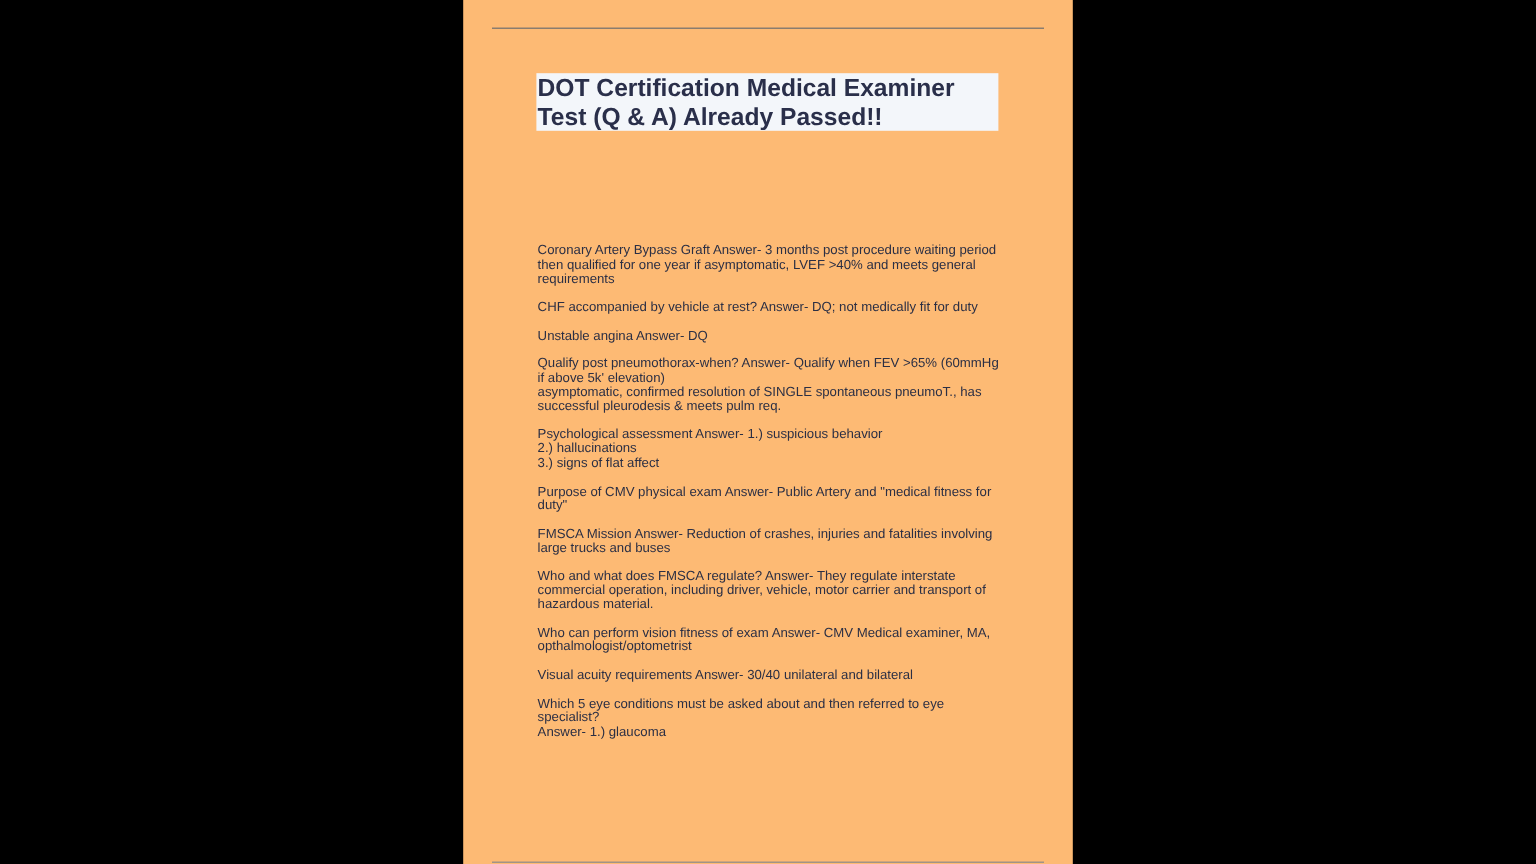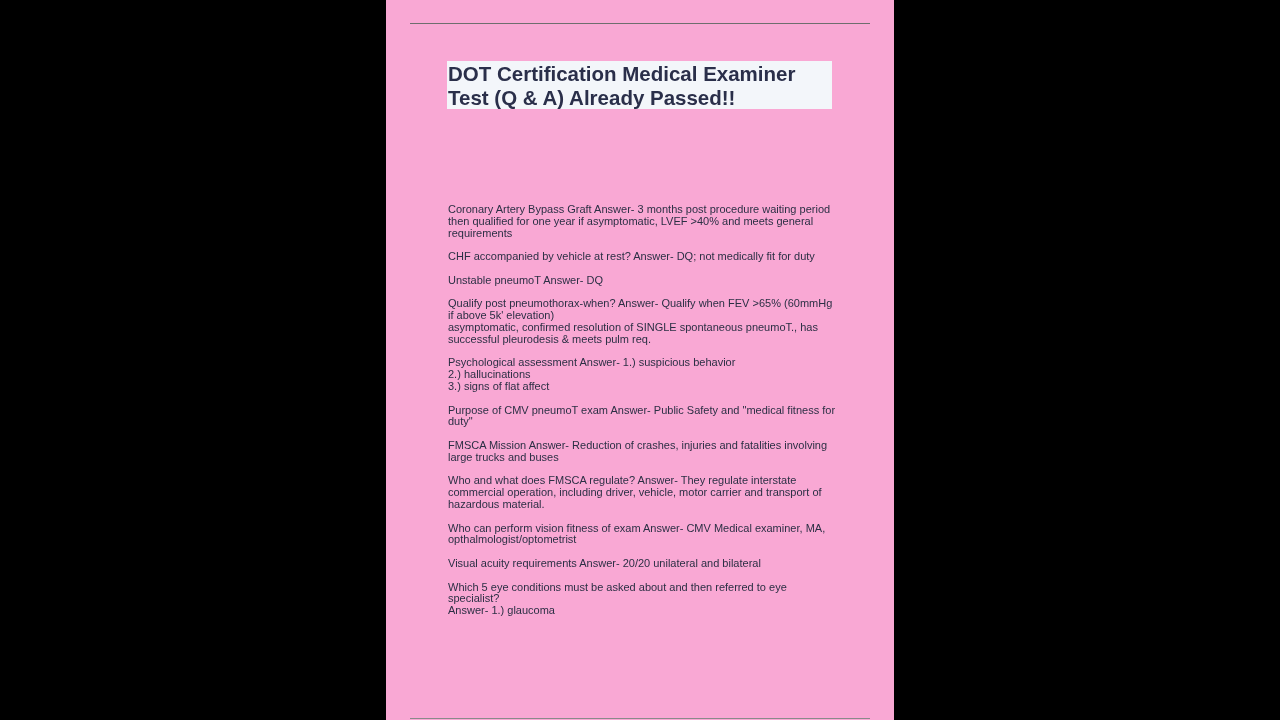--- a/index.html
+++ b/index.html
@@ -2,21 +2,21 @@
 <html><head>
   <meta charset="utf-8">
   <style>
     html, body { margin: 0; padding: 0; }
     body {
       width: 1280px; height: 720px; background: #000000; position: relative; overflow: hidden;
       font-family: "Liberation Sans", sans-serif;
     }
     .page {
       position: absolute; left: 386px; top: 0; width: 508px; height: 720px;
-      background: #f9a8d4;
+      background: #fdba74;
     }
     .rule-top {
       position: absolute; left: 24px; top: 23px; width: 460px; height: 1px; background: #6e6e6e;
     }
     .rule-bottom {
       position: absolute; left: 24px; top: 718px; width: 460px; height: 1px; background: #8a8a8a;
     }
     .title-box {
       position: absolute; left: 61px; top: 61px; width: 385px; height: 48px;
       background: #f3f6fa;
@@ -36,29 +36,29 @@
 <body>
 
 <div class="page">
   <div class="rule-top"></div>
   <div class="title-box"></div>
   <h1 class="title">DOT Certification Medical Examiner Test (Q &amp; A) Already Passed!!</h1>
 
   <div class="content">
     <p class="qa">Coronary Artery Bypass Graft  Answer- 3 months post procedure waiting period then qualified for one year if asymptomatic, LVEF &gt;40% and meets general requirements</p>
     <p class="qa">CHF accompanied by vehicle at rest?  Answer- DQ; not medically fit for duty</p>
-    <p class="qa">Unstable pneumoT  Answer- DQ</p>
+    <p class="qa">Unstable angina  Answer- DQ</p>
     <p class="qa">Qualify post pneumothorax-when?  Answer- Qualify when FEV &gt;65% (60mmHg if above 5k' elevation)
 asymptomatic, confirmed resolution of SINGLE spontaneous pneumoT., has successful pleurodesis &amp; meets pulm req.</p>
     <p class="qa">Psychological assessment  Answer- 1.) suspicious behavior
 2.) hallucinations
 3.) signs of flat affect</p>
-    <p class="qa">Purpose of CMV pneumoT exam  Answer- Public Safety and "medical fitness for duty"</p>
+    <p class="qa">Purpose of CMV physical exam  Answer- Public Artery and "medical fitness for duty"</p>
     <p class="qa">FMSCA Mission  Answer- Reduction of crashes, injuries and fatalities involving large trucks and buses</p>
     <p class="qa">Who and what does FMSCA regulate?  Answer- They regulate interstate commercial operation, including driver, vehicle, motor carrier and transport of hazardous material.</p>
     <p class="qa">Who can perform vision fitness of exam  Answer- CMV Medical examiner, MA, opthalmologist/optometrist</p>
-    <p class="qa">Visual acuity requirements  Answer- 20/20 unilateral and bilateral</p>
+    <p class="qa">Visual acuity requirements  Answer- 30/40 unilateral and bilateral</p>
     <p class="qa">Which 5 eye conditions must be asked about and then referred to eye specialist?
 Answer- 1.) glaucoma</p>
   </div>
 
   <div class="rule-bottom"></div>
 </div>
 
 </body></html>

